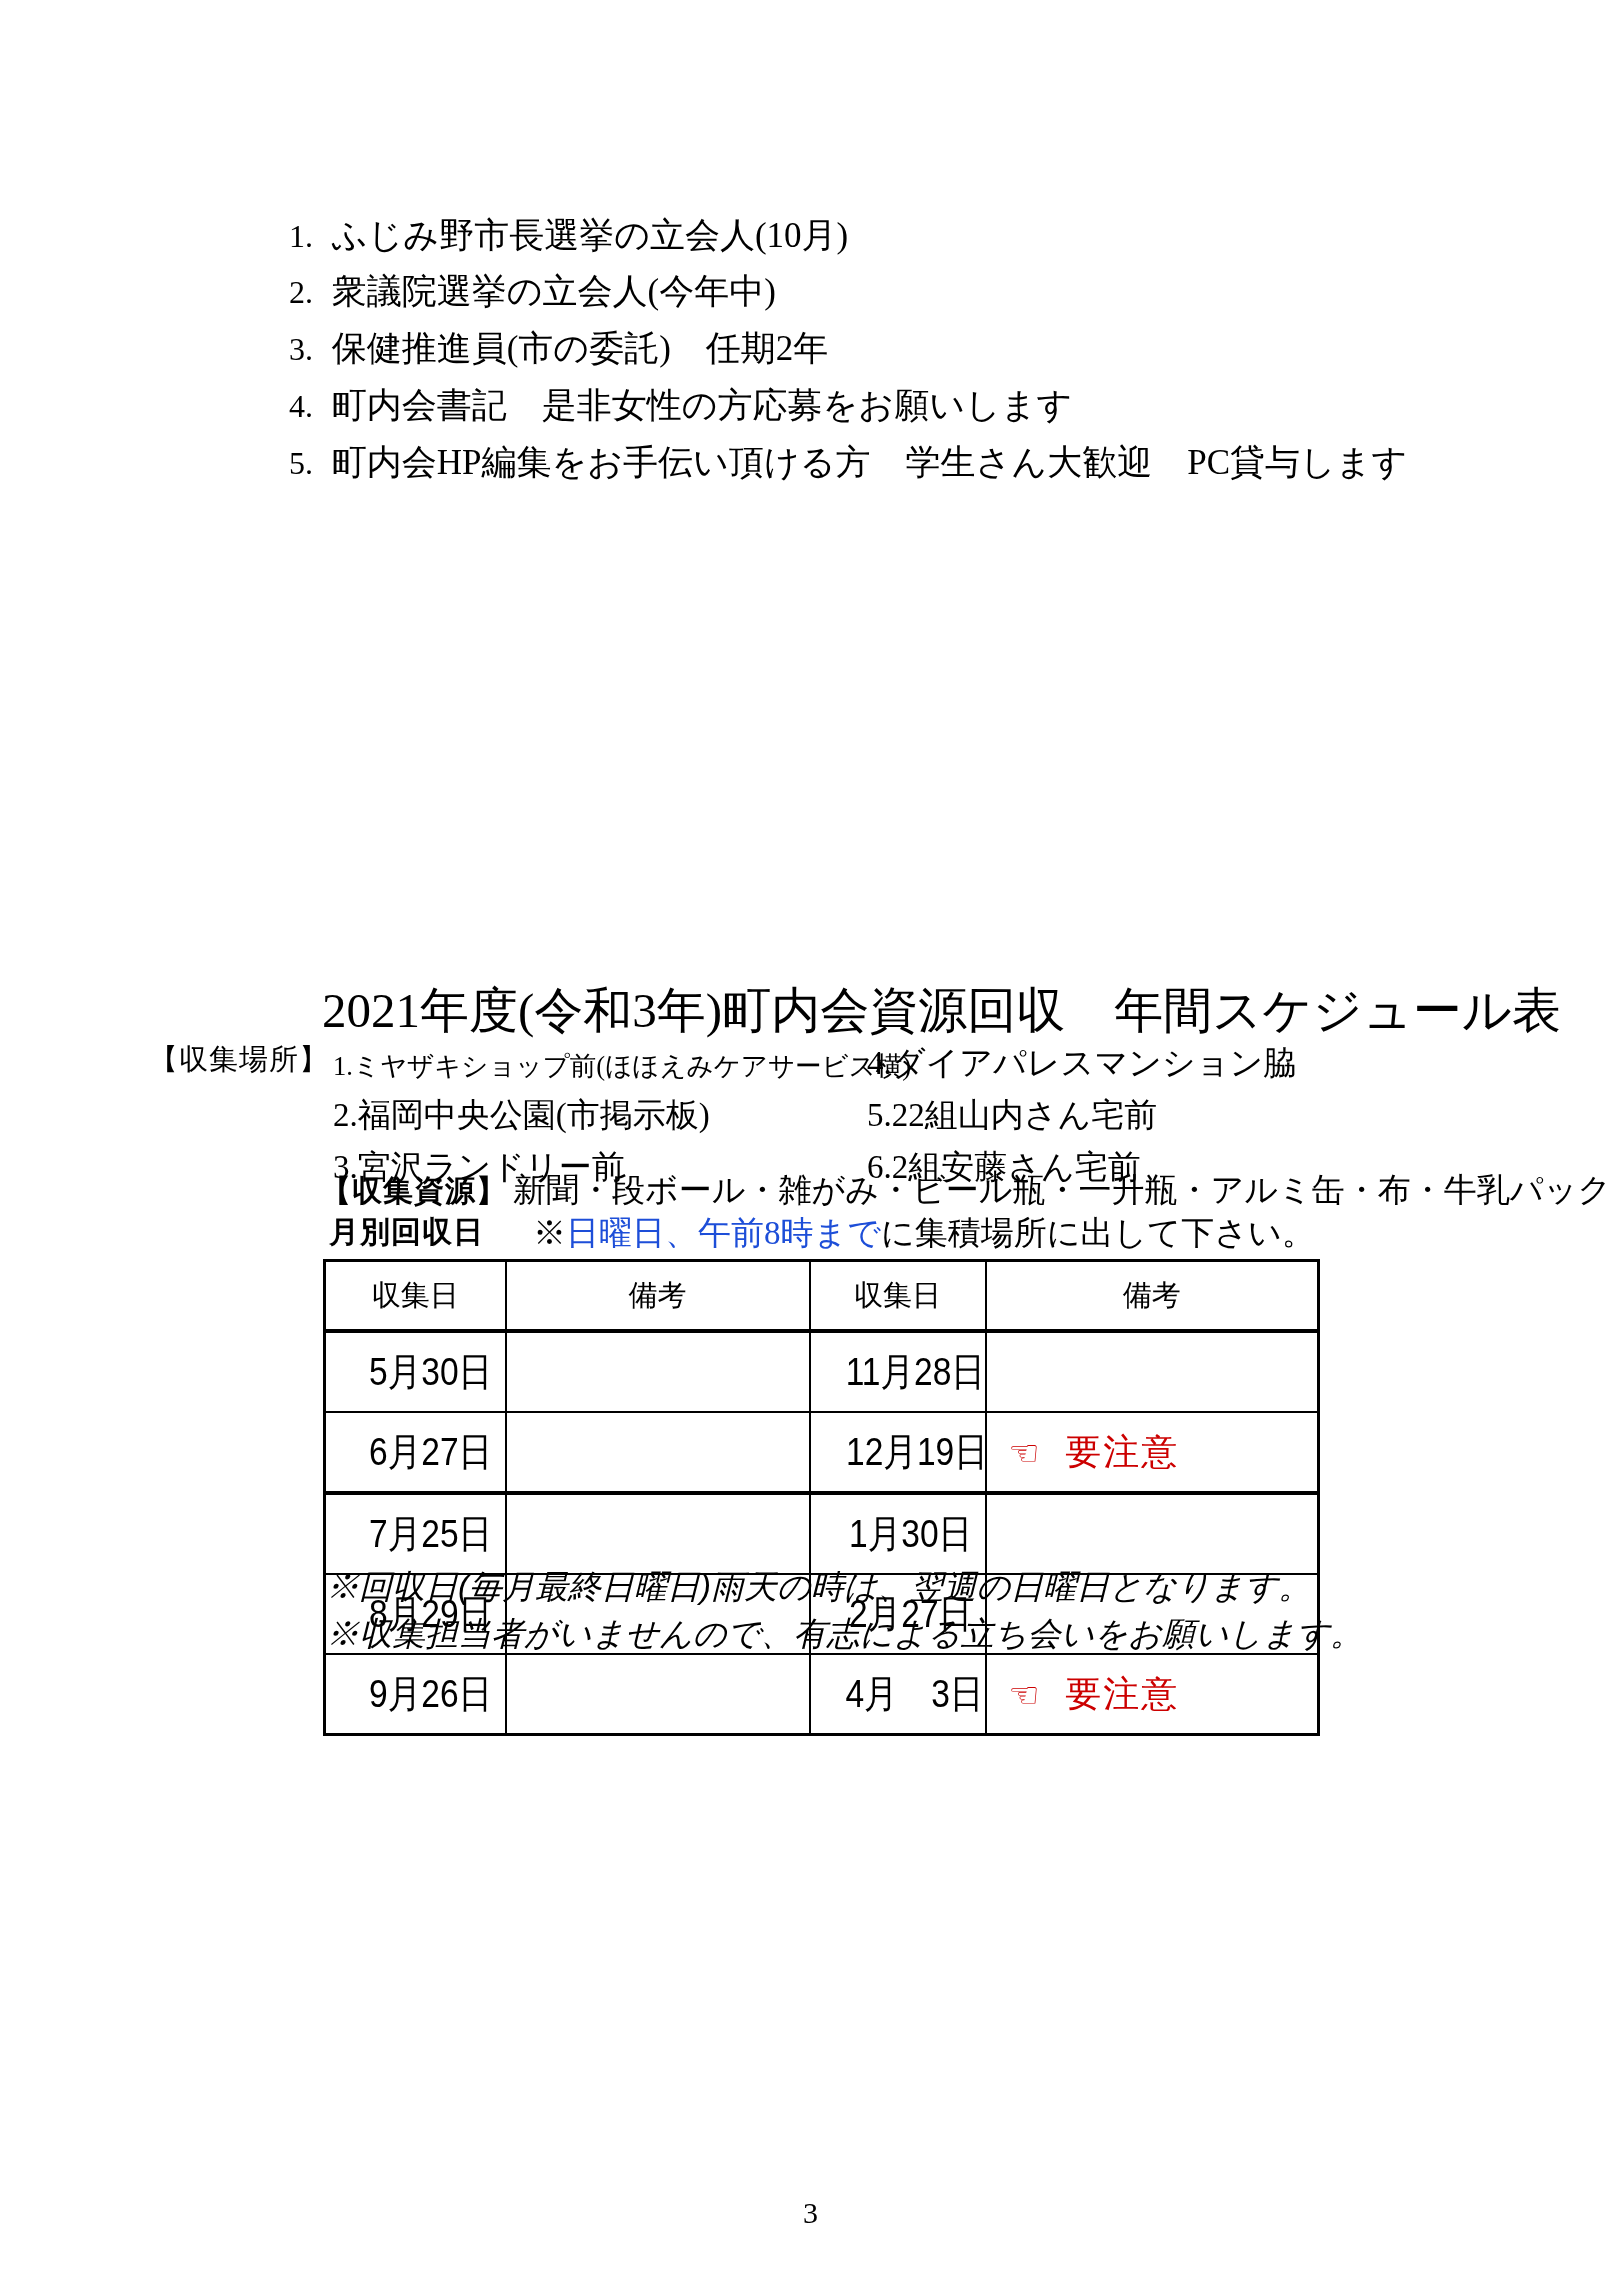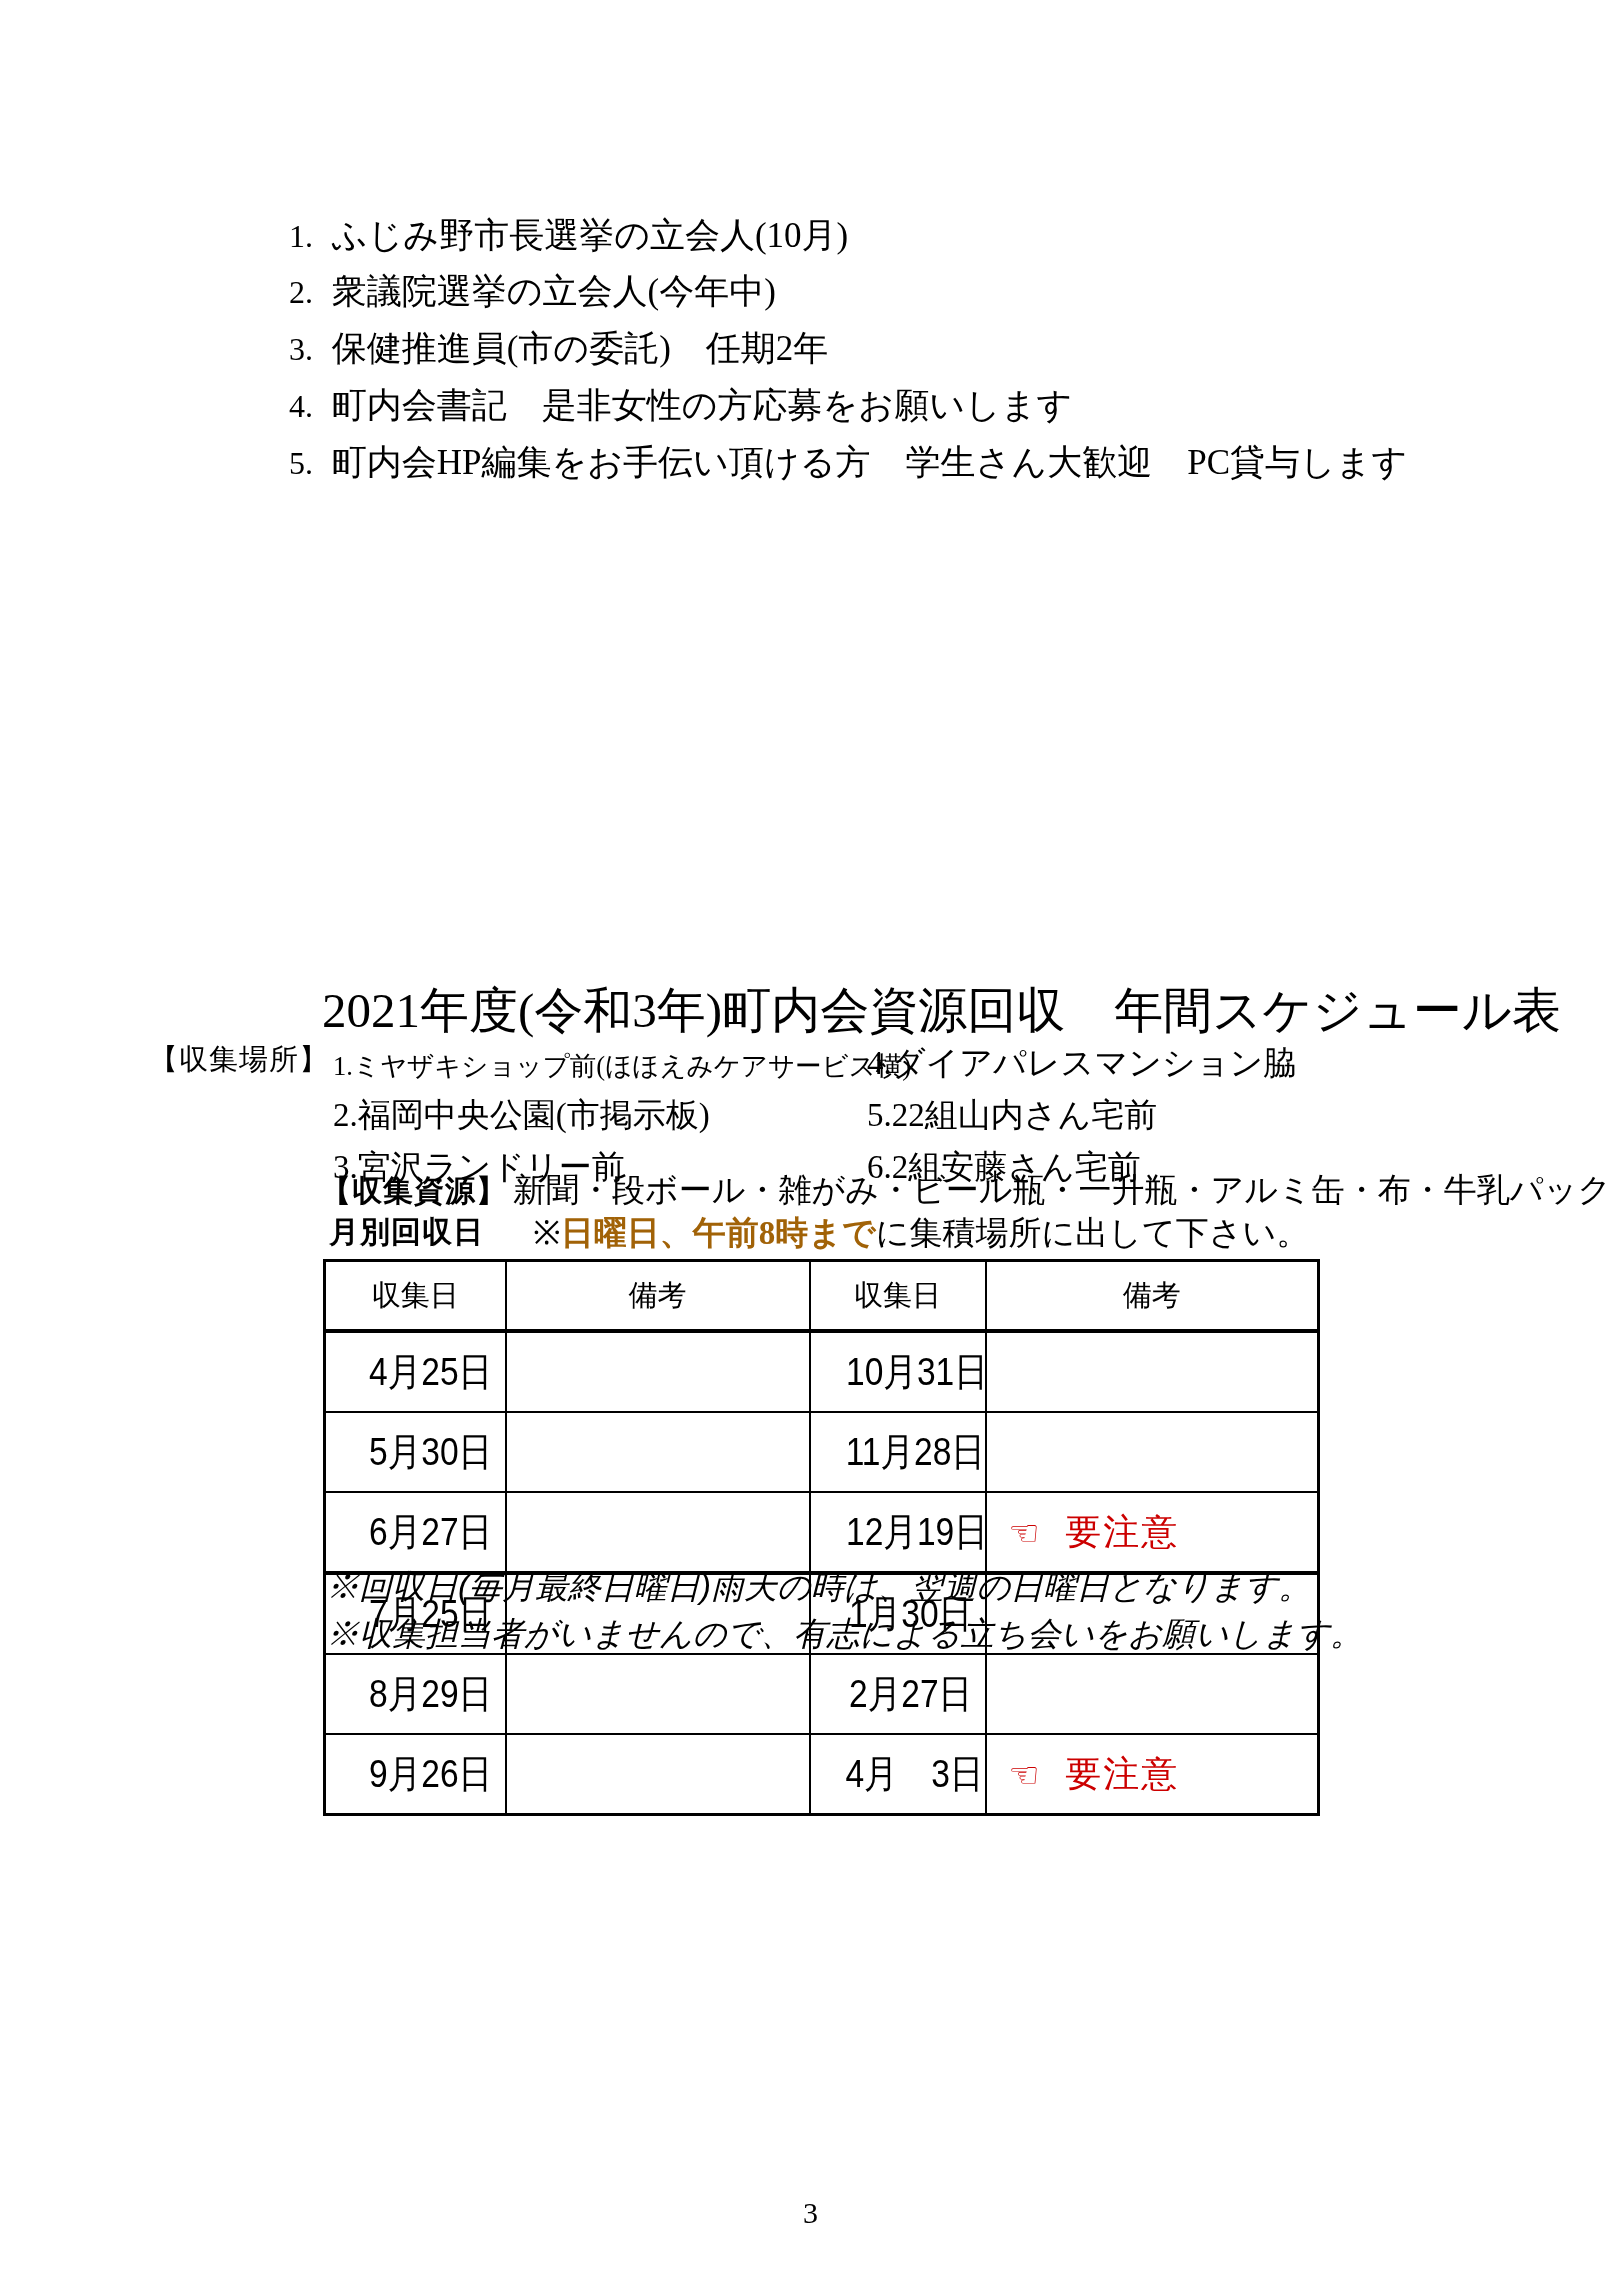--- a/index.html
+++ b/index.html
@@ -39,21 +39,21 @@
   .loc-item{font-size:33px;}
   .loc-item.small{font-size:26.5px;top:1051px;}
   .res-line{left:321px;top:1172px;display:flex;align-items:baseline;}
   .bold-label{
     font-family:"Liberation Sans", sans-serif;
     font-weight:bold;font-size:30px;letter-spacing:1px;
   }
   .res-text{font-size:33px;margin-left:5.9px;}
   .monthly-line{left:329px;top:1215px;display:flex;align-items:flex-start;}
   .notice{font-size:33px;margin-left:49px;}
-  .notice .red{color:#a16207;font-weight:bold;}
+  .notice .red{color:#1d4ed8;}
 
   
   table.sched-table{
     position:absolute;left:323px;top:1259px;
     width:995px;
     border-collapse:collapse;table-layout:fixed;
     font-family:"Liberation Sans", sans-serif;
   }
   table.sched-table col.c1{width:181px;}
   table.sched-table col.c2{width:304px;}
@@ -143,26 +143,20 @@
     <thead>
       <tr>
         <th>収集日</th>
         <th>備考</th>
         <th>収集日</th>
         <th>備考</th>
       </tr>
     </thead>
     <tbody>
       <tr>
-        <td class="date-cell"><span class="cx">4月25日</span></td>
-        <td class="note-cell"></td>
-        <td class="date-cell"><span class="cx">10月31日</span></td>
-        <td class="note-cell"></td>
-      </tr>
-      <tr>
         <td class="date-cell"><span class="cx">5月30日</span></td>
         <td class="note-cell"></td>
         <td class="date-cell"><span class="cx">11月28日</span></td>
         <td class="note-cell"></td>
       </tr>
       <tr class="thick">
         <td class="date-cell"><span class="cx">6月27日</span></td>
         <td class="note-cell"></td>
         <td class="date-cell"><span class="cx">12月19日</span></td>
         <td class="note-cell">

